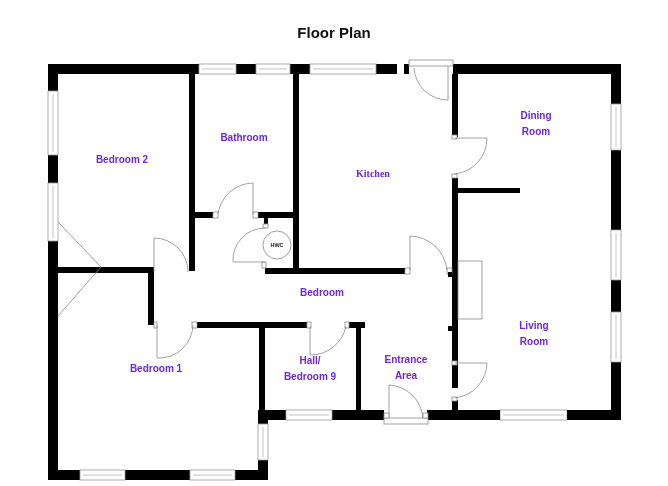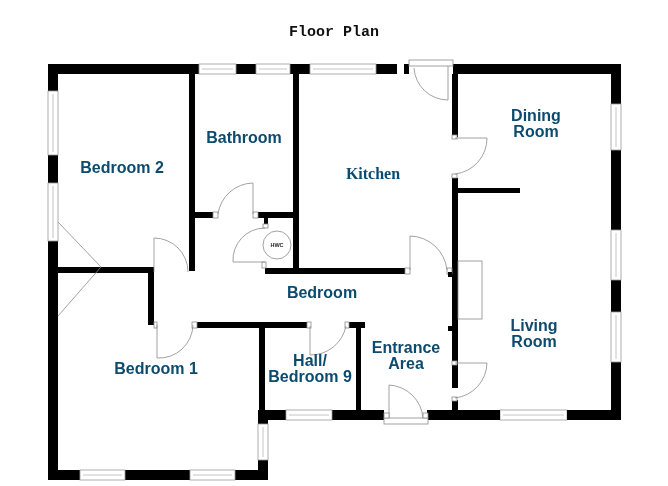--- a/index.html
+++ b/index.html
@@ -4,22 +4,22 @@
 <style>
   html, body { margin: 0; padding: 0; background: #ffffff; }
   body { width: 668px; height: 486px; position: relative; overflow: hidden; font-family: "Liberation Sans", sans-serif; }
   #plan { position: absolute; left: 0; top: 0; width: 668px; height: 486px; }
   .wall { fill: #000000; }
   .win { fill: #ffffff; stroke: #9a9a9a; stroke-width: 0.8; }
   .winline { stroke: #b5b5b5; stroke-width: 0.8; fill: none; }
   .door { fill: none; stroke: #8a8a8a; stroke-width: 0.8; }
   .doorjamb { fill: #ffffff; stroke: #8a8a8a; stroke-width: 0.8; }
   .fitting { fill: none; stroke: #8a8a8a; stroke-width: 0.8; }
-  .label { position: absolute; font-family: "Liberation Sans", sans-serif; font-weight: bold; font-size: 16px; color: #0c4a6e; text-align: center; line-height: 16px; white-space: nowrap; }
-  .title { position: absolute; left: 0; width: 668px; top: 24px; text-align: center; font-family: Liberation Mono, monospace; font-weight: bold; font-size: 15px; color: #111111; }
+  .label { position: absolute; font-family: "Liberation Sans", sans-serif; font-weight: bold; font-size: 10px; color: #6d28d9; text-align: center; line-height: 16px; white-space: nowrap; }
+  .title { position: absolute; left: 0; width: 668px; top: 24px; text-align: center; font-family: Liberation Sans, sans-serif; font-weight: bold; font-size: 15px; color: #111111; }
   .hwc-text { font-family: "Liberation Sans", sans-serif; font-size: 5.5px; font-weight: bold; fill: #222222; }
 </style>
 </head>
 <body>
 
 <div class="title">Floor Plan</div>
 
 <svg id="plan" viewBox="0 0 668 486" xmlns="http://www.w3.org/2000/svg">
 
   <g>
@@ -200,21 +200,21 @@
   <rect class="fitting" x="458" y="261" width="24" height="58"></rect>
   <rect class="wall" x="448" y="272" width="4" height="5"></rect>
   <rect class="wall" x="448" y="326" width="4" height="5"></rect>
 
   <g>
     <circle class="fitting" cx="277" cy="245" r="14"></circle>
     <text class="hwc-text" x="277" y="247" text-anchor="middle">HWC</text>
   </g>
 </svg>
 
-<div class="label" style="left:72px; top:160px; width:100px;">
+<div class="label" style="left:72px; top:152px; width:100px;">
   <span>Bedroom 2</span>
 </div>
 <div class="label" style="left:194px; top:130px; width:100px;">
   <span>Bathroom</span>
 </div>
 <div class="label" style="left:323px; top:166px; width:100px;font-family:Liberation Serif, serif;">
   <span>Kitchen</span>
 </div>
 <div class="label" style="left:486px; top:108px; width:100px;">
   <span>Dining</span><br>
@@ -227,16 +227,16 @@
   <span>Living</span><br>
   <span>Room</span>
 </div>
 <div class="label" style="left:106px; top:361px; width:100px;">
   <span>Bedroom 1</span>
 </div>
 <div class="label" style="left:260px; top:353px; width:100px;">
   <span>Hall/</span><br>
   <span>Bedroom 9</span>
 </div>
-<div class="label" style="left:356px; top:340px; width:100px;">
+<div class="label" style="left:356px; top:352px; width:100px;">
   <span>Entrance</span><br>
   <span>Area</span>
 </div>
 
 </body></html>

